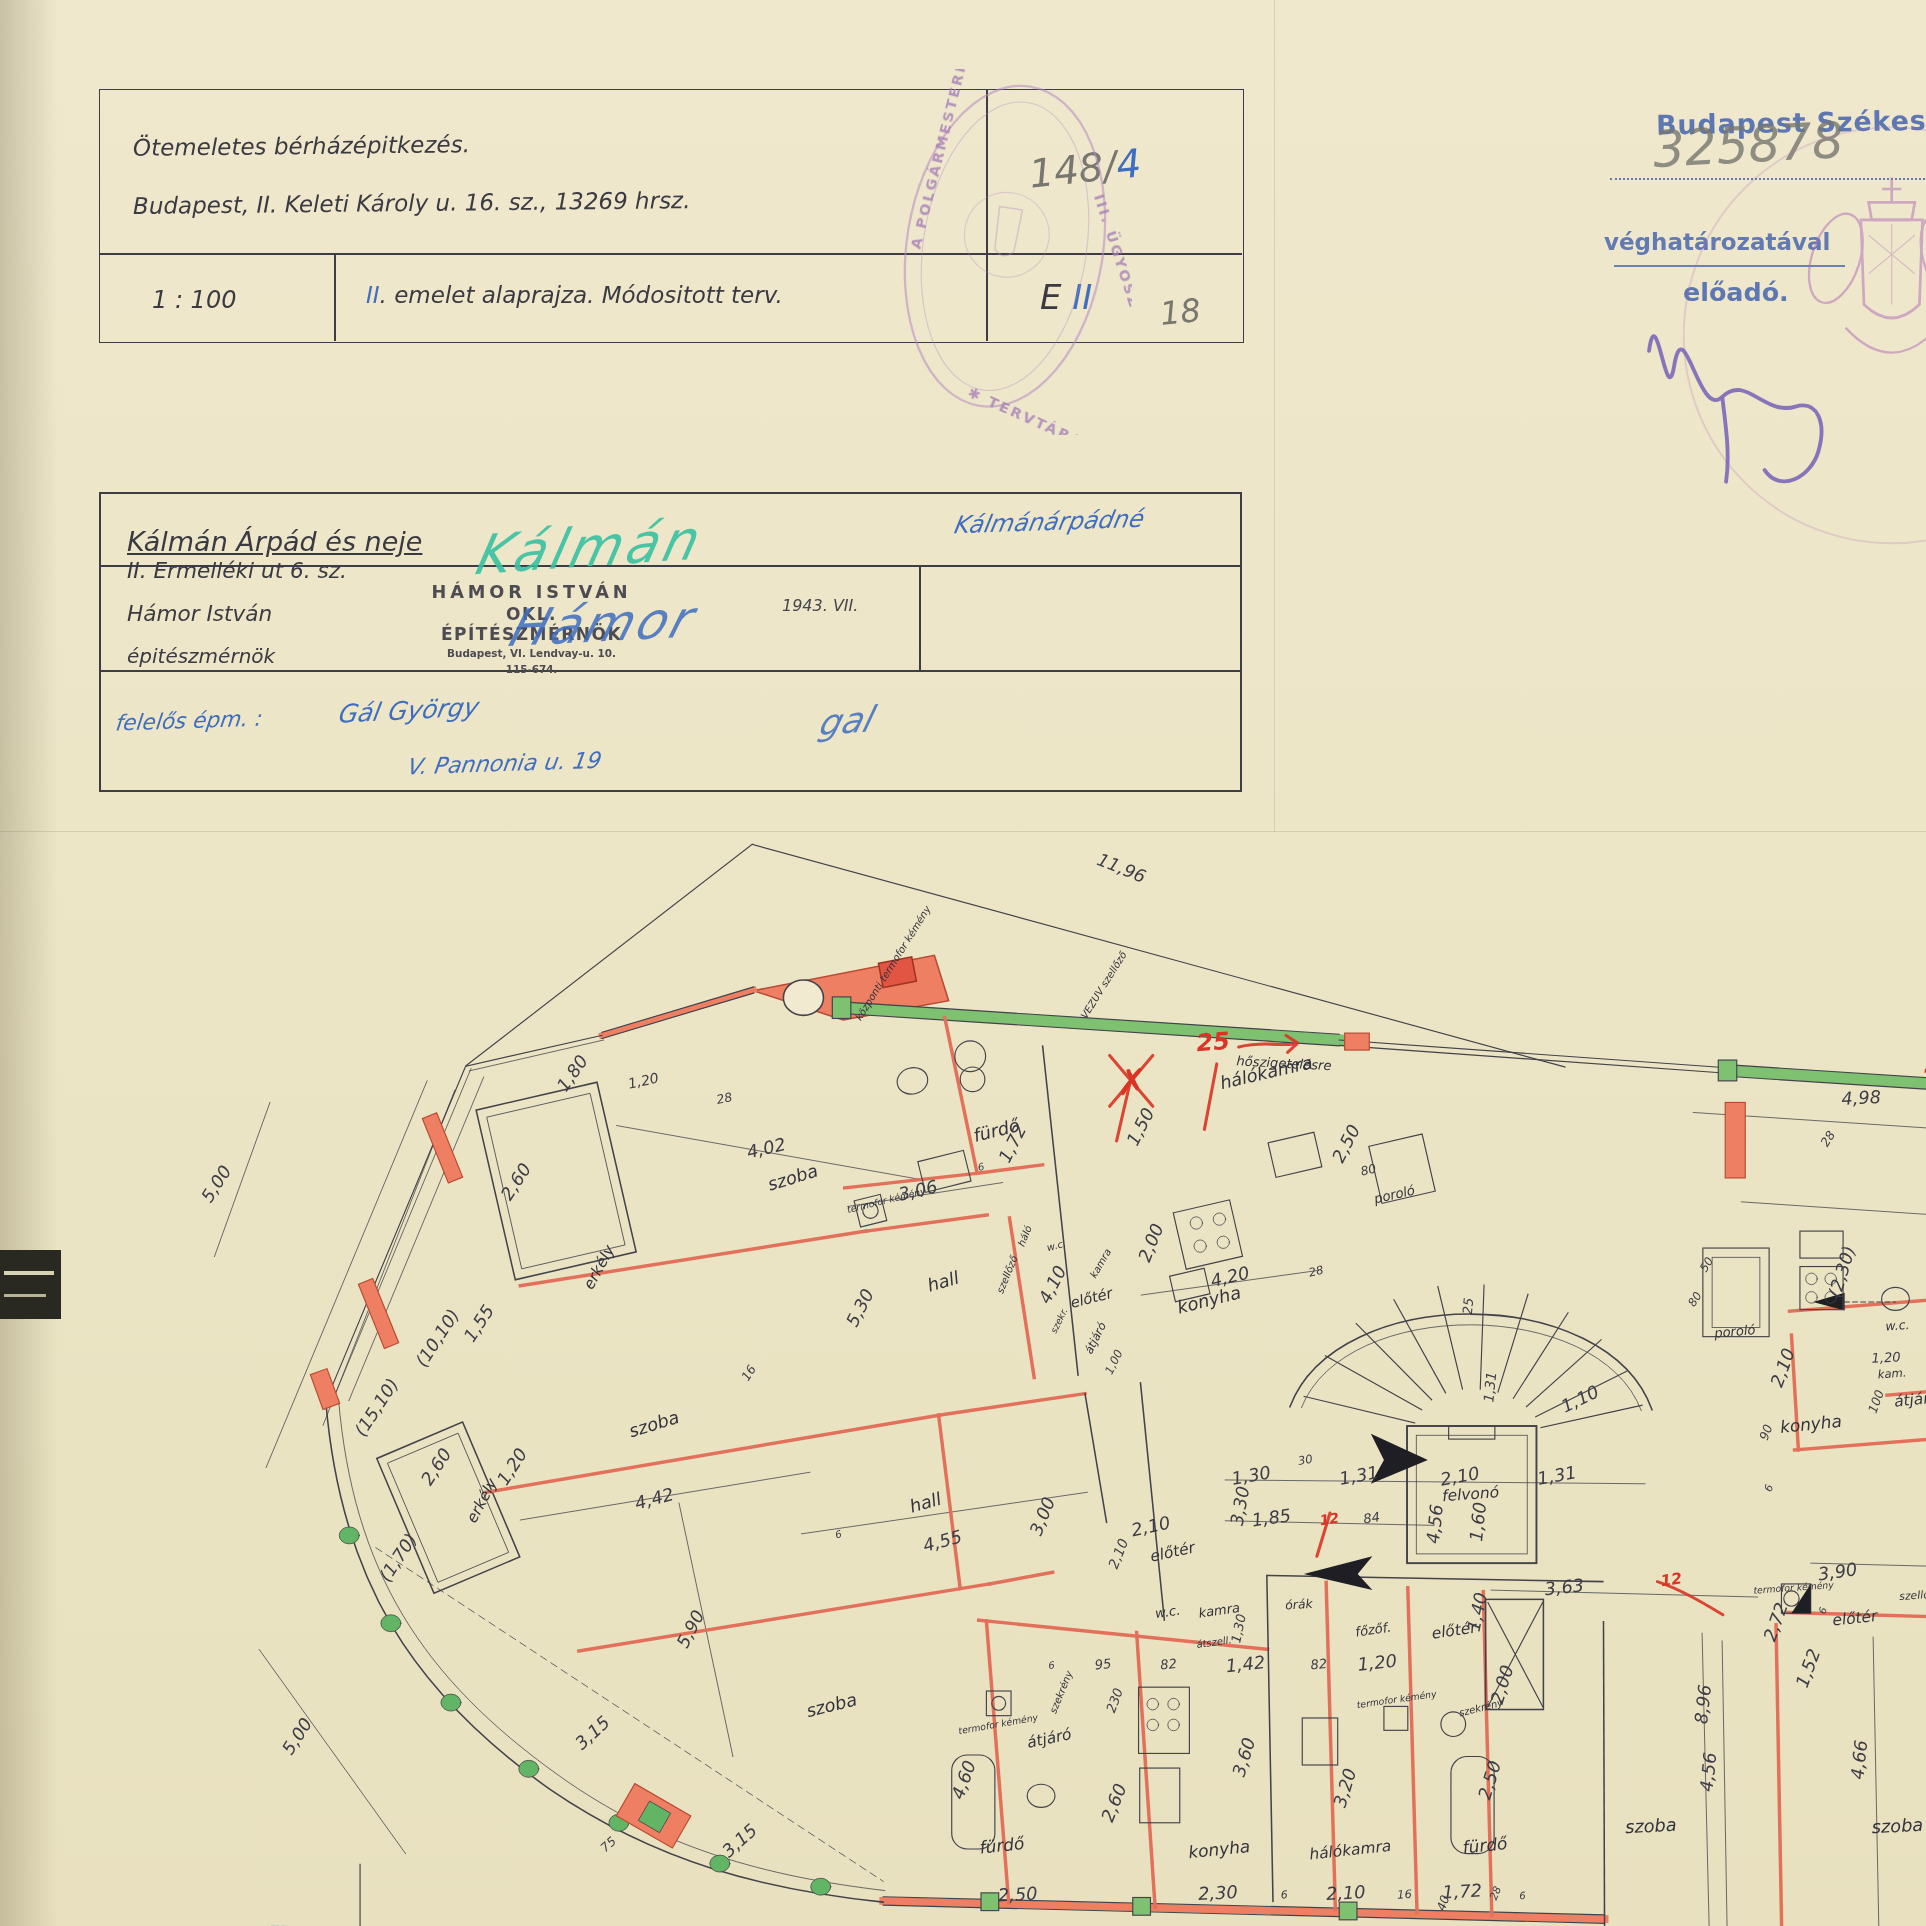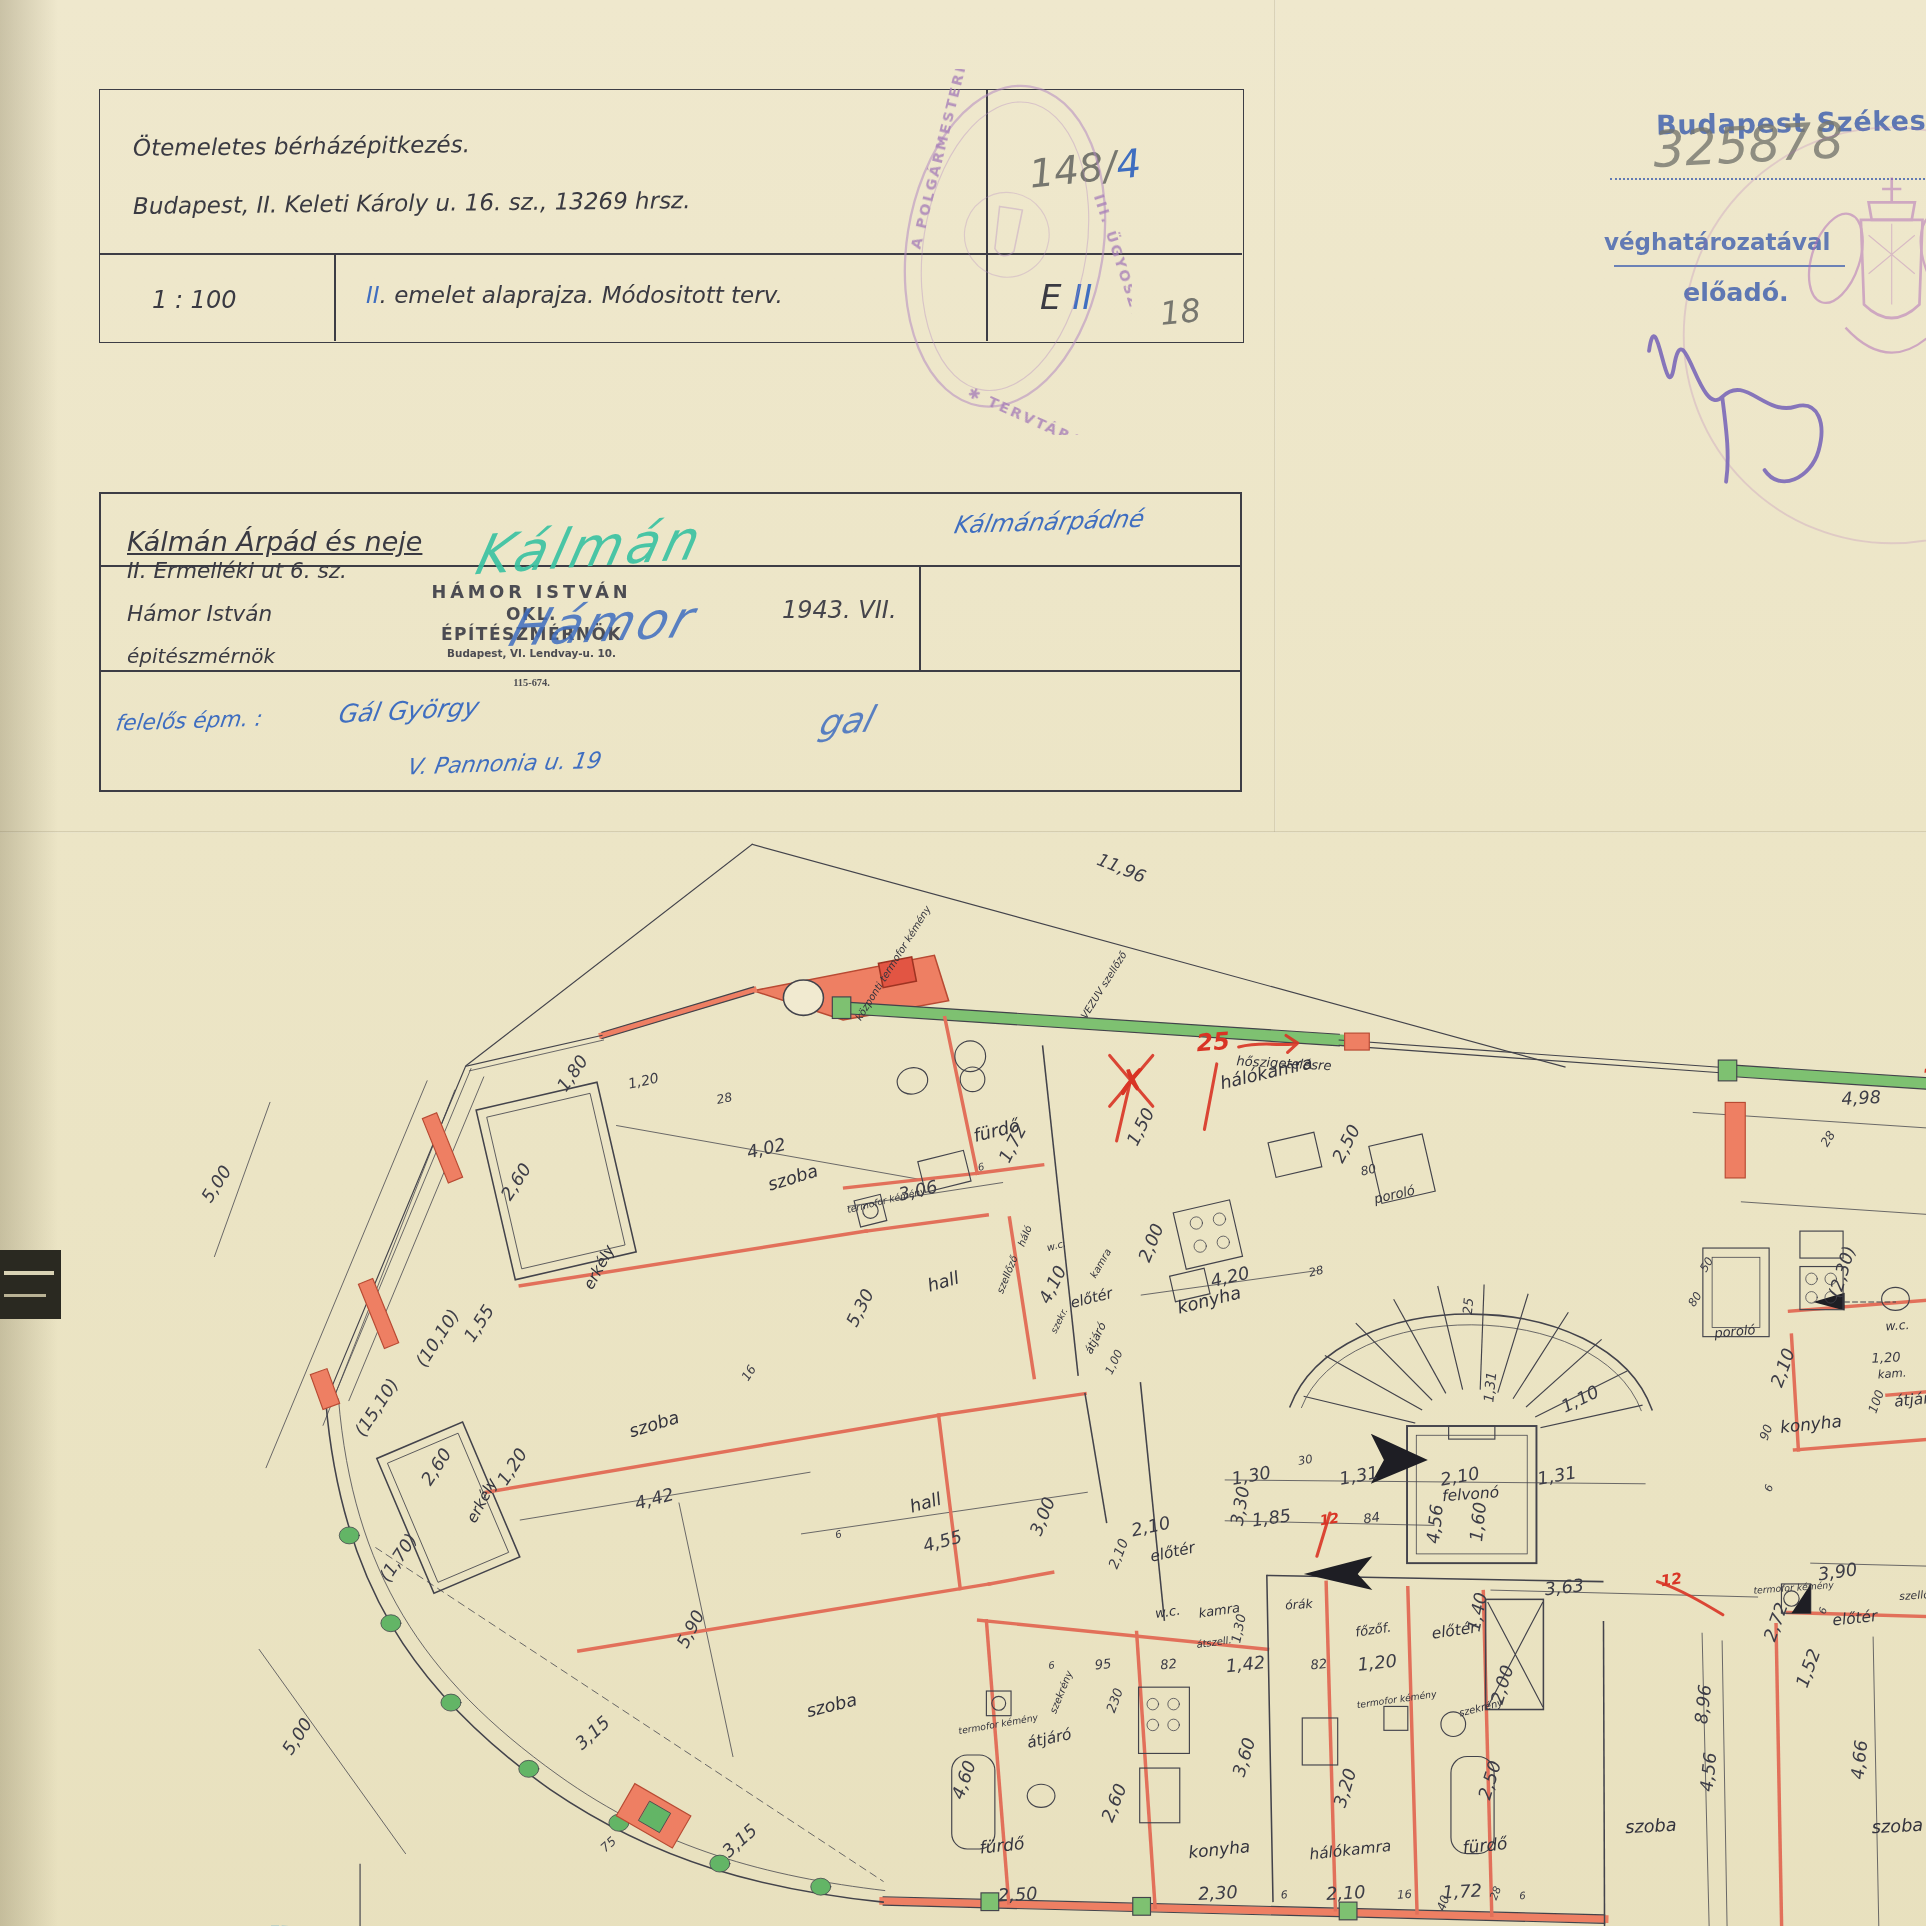--- a/index.html
+++ b/index.html
@@ -111,24 +111,24 @@
   <div class="abs hand" style="left:127px;top:558px;font-size:21.6px;text-align:right;">II. Ermelléki ut 6. sz.</div>
   <div class="abs hand teal" style="left:478px;top:516px;font-size:54px;transform:rotate(-4deg) skewX(-18deg);opacity:.9;letter-spacing:3.9px;">Kálmán</div>
   <div class="abs hand blue" style="left:955px;top:508px;font-size:24px;transform:rotate(-2deg) skewX(-14deg);">Kálmánárpádné</div>
 
   <div class="abs hand" style="left:127px;top:601px;font-size:21.6px;">Hámor István</div>
   <div class="abs hand" style="left:127px;top:644px;font-size:20px;text-align:right;">épitészmérnök</div>
   <div class="abs" style="left:420px;top:582px;width:223px;text-align:center;color:#4c4c52;">
     <div style="font-size:17.7px;font-weight:bold;letter-spacing:3.9px;">HÁMOR ISTVÁN</div>
     <div style="font-size:17px;font-weight:bold;letter-spacing:1.5px;margin-top:2.3px;">OKL. ÉPÍTÉSZMÉRNÖK</div>
     <div style="font-size:10.4px;font-weight:bold;margin-top:2.3px;">Budapest, VI. Lendvay-u. 10.</div>
-    <div style="font-size:10.4px;font-weight:bold;margin-top:18px;font-family:Liberation Serif, serif;">115-674.</div>
+    <div style="font-size:10.4px;font-weight:bold;margin-top:4px;">115-674.</div>
   </div>
   <div class="abs hand blue" style="left:512px;top:595px;font-size:50px;transform:rotate(-3deg) skewX(-20deg);opacity:.85;letter-spacing:3.1px;">Hámor</div>
-  <div class="abs hand" style="left:782px;top:596px;font-size:24px;color:#45454c;">1943. VII.</div>
+  <div class="abs hand" style="left:782px;top:596px;font-size:16px;color:#45454c;">1943. VII.</div>
 
   <div class="abs hand blue" style="left:116px;top:708px;font-size:21.6px;transform:rotate(-2deg) skewX(-10deg);">felelős épm. :</div>
   <div class="abs hand blue" style="left:339px;top:696px;font-size:25px;transform:rotate(-3deg) skewX(-14deg);">Gál György</div>
   <div class="abs hand blue" style="left:408px;top:750px;font-size:22.3px;transform:rotate(-2deg) skewX(-12deg);">V. Pannonia u. 19</div>
   <div class="abs hand blue" style="left:821px;top:701px;font-size:35px;transform:rotate(-4deg) skewX(-20deg);opacity:.85;">gal</div>
 
   <svg class="abs" style="left:0;top:0;" width="2566" height="2181" viewBox="0 0 6660 5662">
     <g stroke="#43434b" fill="none" stroke-linecap="square">
 
       <path d="M1952,2192 L1210,2766" stroke-width="3"></path>

